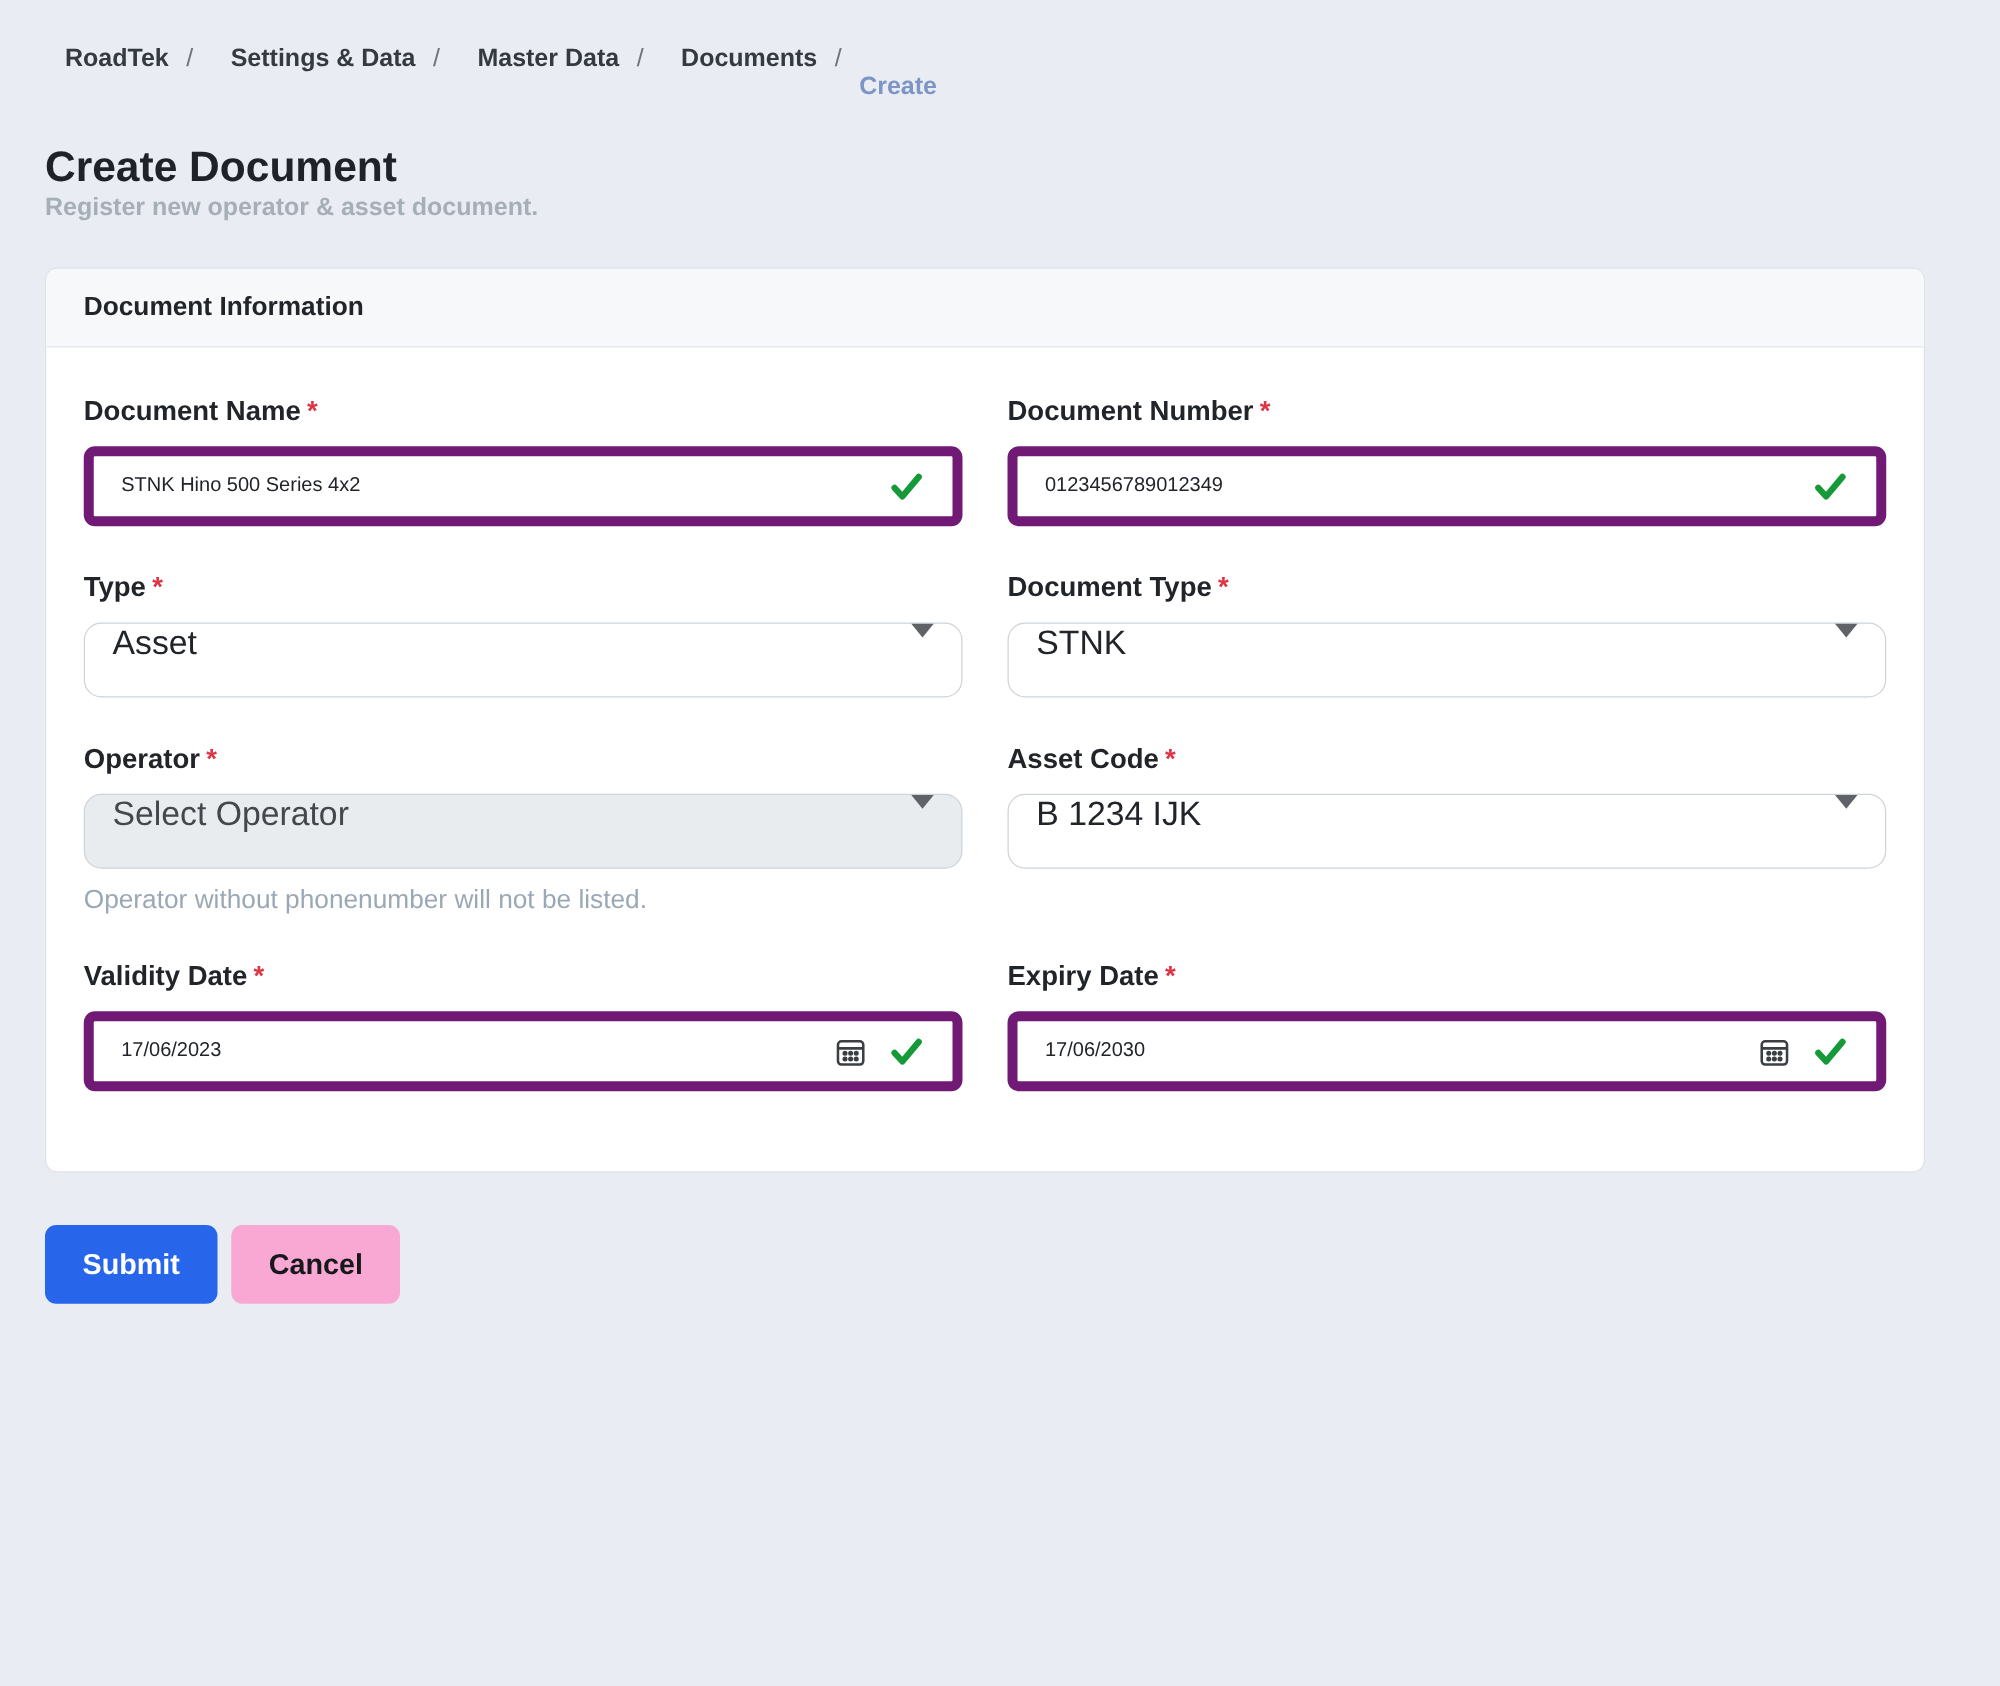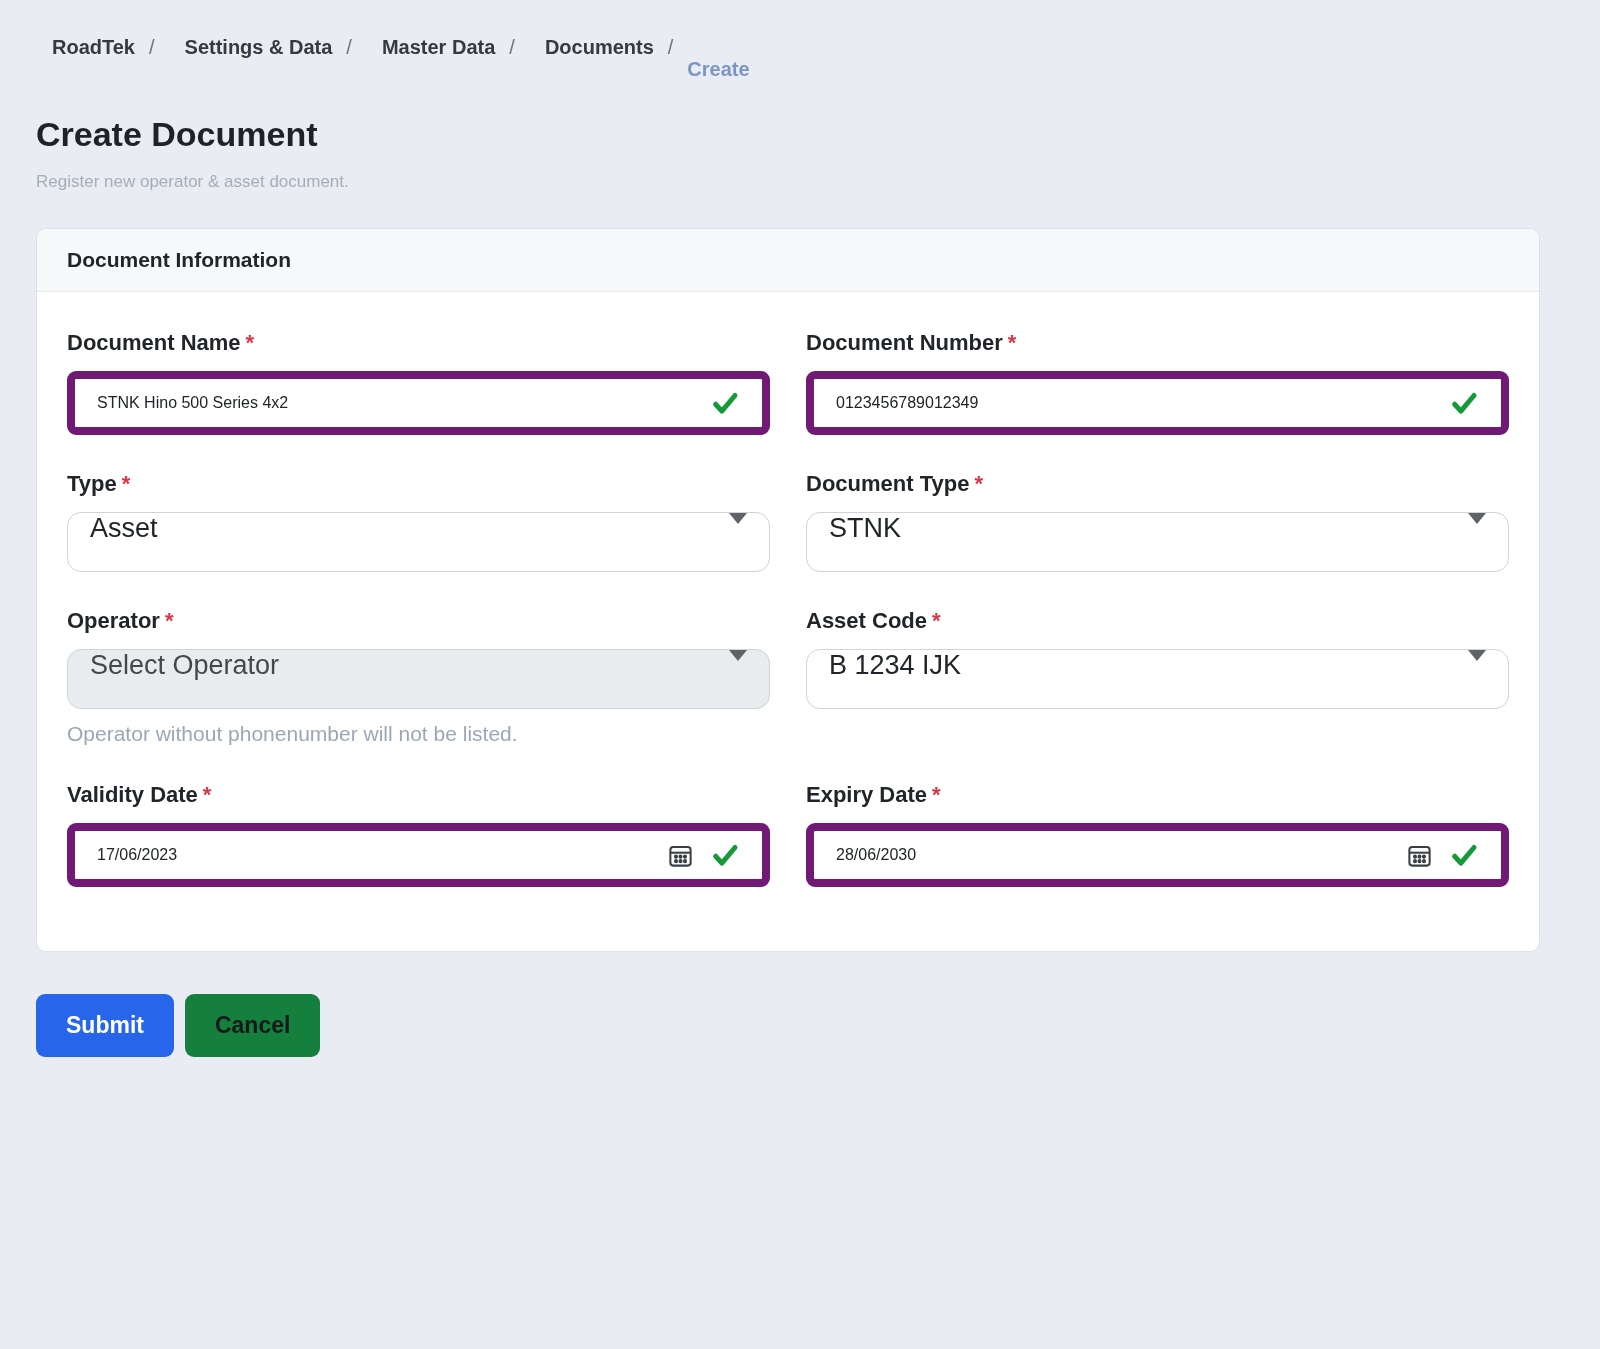--- a/index.html
+++ b/index.html
@@ -13,21 +13,21 @@
   .page { padding: 14px 60px 0 36px; }
 
   
   .breadcrumb { display: flex; align-items: center; gap: 14px; font-size: 20px; }
   .crumb { font-weight: 700; color: #343a40; cursor: pointer; margin-left: 16px; }
   .crumb-sep { color: #6c757d; font-weight: 400; }
   .crumb-active { color: #7d95c4; font-weight: 700; margin-top: 44px; }
 
   
   .page-title { margin-top: 34px; font-size: 34px; font-weight: 700; color: #1f2329; }
-  .page-subtitle { margin-top: 18px; font-size: 17px; color: #a6aeb8; }
+  .page-subtitle { margin-top: 1px; font-size: 20px; color: #a6aeb8; font-weight: bold; }
 
   
   .card {
     margin-top: 36px;
     background: #ffffff;
     border: 1px solid #dee2e6;
     border-radius: 10px;
     overflow: hidden;
   }
   .card-header {
@@ -121,21 +121,21 @@
     border: none;
     border-radius: 9px;
     font-family: "Liberation Sans", sans-serif;
     font-size: 23px;
     font-weight: 700;
     padding: 0 30px;
     height: 63px;
     cursor: pointer;
   }
   .btn-primary { background: #2766eb; color: #ffffff; }
-  .btn-secondary { background: #15803d; color: #16181b; }
+  .btn-secondary { background: #f9a8d4; color: #16181b; }
 </style>
 </head>
 <body>
 
 <div class="page">
 
   <nav class="breadcrumb">
     <span class="crumb">RoadTek</span>
     <span class="crumb-sep">/</span>
     <span class="crumb">Settings &amp; Data</span>
@@ -250,21 +250,21 @@
               </span>
             </span>
           </div>
         </div>
 
         <div class="field">
           <div class="field-label">
             <span>Expiry Date</span><span class="req">*</span>
           </div>
           <div class="text-input">
-            <span class="value">28/06/2030</span>
+            <span class="value">17/06/2030</span>
             <span class="input-icons">
               <span class="calendar-icon">
                 <svg width="27" height="27" viewBox="0 0 24 24" fill="none" stroke="#3a3f44" stroke-width="1.8">
                   <rect x="3" y="4.5" width="18" height="16.5" rx="2.5"></rect>
                   <line x1="3" y1="9.5" x2="21" y2="9.5"></line>
                   <circle cx="8" cy="13" r="0.9" fill="#3a3f44"></circle>
                     <circle cx="12" cy="13" r="0.9" fill="#3a3f44"></circle>
                     <circle cx="16" cy="13" r="0.9" fill="#3a3f44"></circle>
                   <circle cx="8" cy="17" r="0.9" fill="#3a3f44"></circle>
                     <circle cx="12" cy="17" r="0.9" fill="#3a3f44"></circle>

